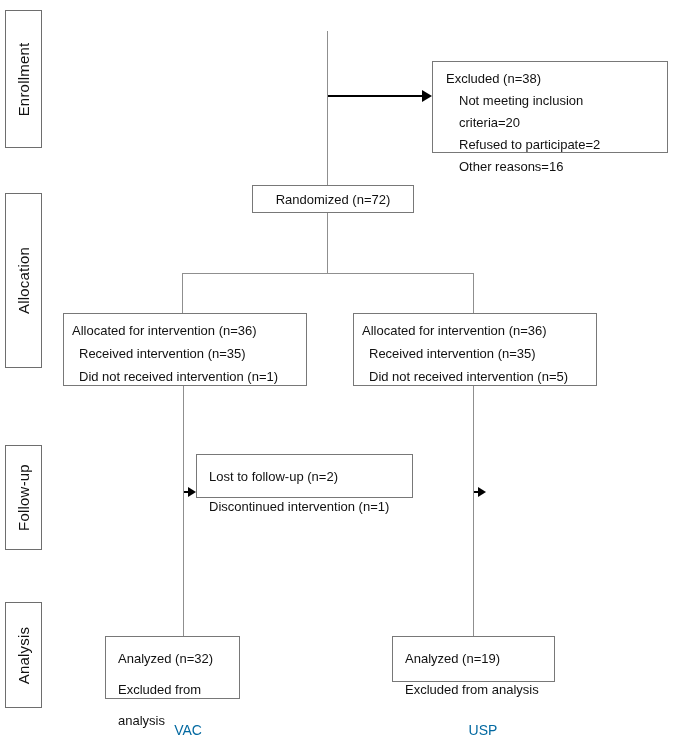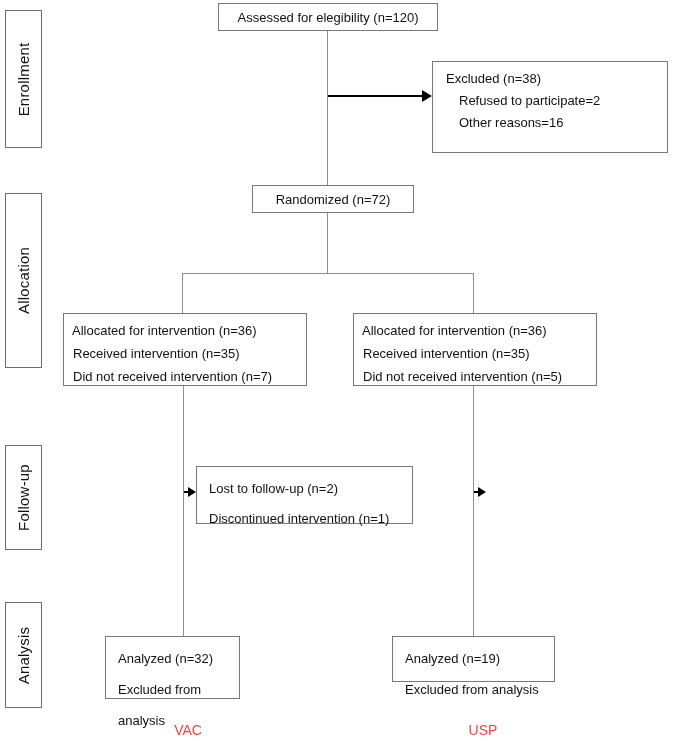--- a/index.html
+++ b/index.html
@@ -41,26 +41,26 @@
   }
   .arrowhead.small{
     border-top:5px solid transparent;
     border-bottom:5px solid transparent;
     border-left:8px solid #000000;
   }
   .multi .title{display:block;}
   .multi .item{display:block;}
   .excluded-box{padding:6px 20px 0 13px;line-height:22px;}
   .alloc-box{padding:5px 16px 0 8px;line-height:23px;}
-  .alloc-box .item{margin-left:1px;}
+  .alloc-box .item{margin-left:7px;}
   .two-line{padding:7px 4px 0 12px;line-height:30px;}
   .analysis-box{padding:6px 4px 0 12px;line-height:31px;}
   .group-label{
     position:absolute;width:44px;text-align:center;
-    font-size:14px;color:#ef4444;
+    font-size:14px;color:#0369a1;
   }
 </style>
 </head>
 <body>
 
 <div class="canvas">
 
   <div class="stage" style="top:10px;height:138px">
     <span>Enrollment</span>
   </div>
@@ -84,47 +84,45 @@
 
   <div class="arrowline" style="left:328px;top:95px;width:94px;height:2px"></div>
   <div class="arrowhead" style="left:422px;top:90px"></div>
 
   <div class="arrowline" style="left:184px;top:491px;width:5px;height:2px"></div>
   <div class="arrowhead small" style="left:188px;top:487px"></div>
 
   <div class="arrowline" style="left:474px;top:491px;width:5px;height:2px"></div>
   <div class="arrowhead small" style="left:478px;top:487px"></div>
 
-  <div class="box center" style="left:218px;top:3px;width:220px;height:28px">
-    <span>Assessed for elegibility (n=120)</span>
-  </div>
 
   <div class="box multi excluded-box" style="left:432px;top:61px;width:236px;height:92px">
     <span class="title">Excluded (n=38)</span>
+    <span class="item" style="margin-left:13px">Not meeting inclusion criteria=20</span>
     <span class="item" style="margin-left:13px">Refused to participate=2</span>
     <span class="item" style="margin-left:13px">Other reasons=16</span>
   </div>
 
   <div class="box center" style="left:252px;top:185px;width:162px;height:28px">
     <span>Randomized (n=72)</span>
   </div>
 
   <div class="box multi alloc-box" style="left:63px;top:313px;width:244px;height:73px">
     <span class="title">Allocated for intervention (n=36)</span>
     <span class="item">Received intervention (n=35)</span>
-    <span class="item">Did not received intervention (n=7)</span>
+    <span class="item">Did not received intervention (n=1)</span>
   </div>
 
   <div class="box multi alloc-box" style="left:353px;top:313px;width:244px;height:73px">
     <span class="title">Allocated for intervention (n=36)</span>
     <span class="item">Received intervention (n=35)</span>
     <span class="item">Did not received intervention (n=5)</span>
   </div>
 
-  <div class="box multi two-line" style="left:196px;top:466px;width:217px;height:58px">
+  <div class="box multi two-line" style="left:196px;top:454px;width:217px;height:44px">
     <span class="item">Lost to follow-up (n=2)</span>
     <span class="item">Discontinued intervention (n=1)</span>
   </div>
 
 
   <div class="box multi analysis-box" style="left:105px;top:636px;width:135px;height:63px">
     <span class="item">Analyzed (n=32)</span>
     <span class="item">Excluded from analysis</span>
   </div>
 

